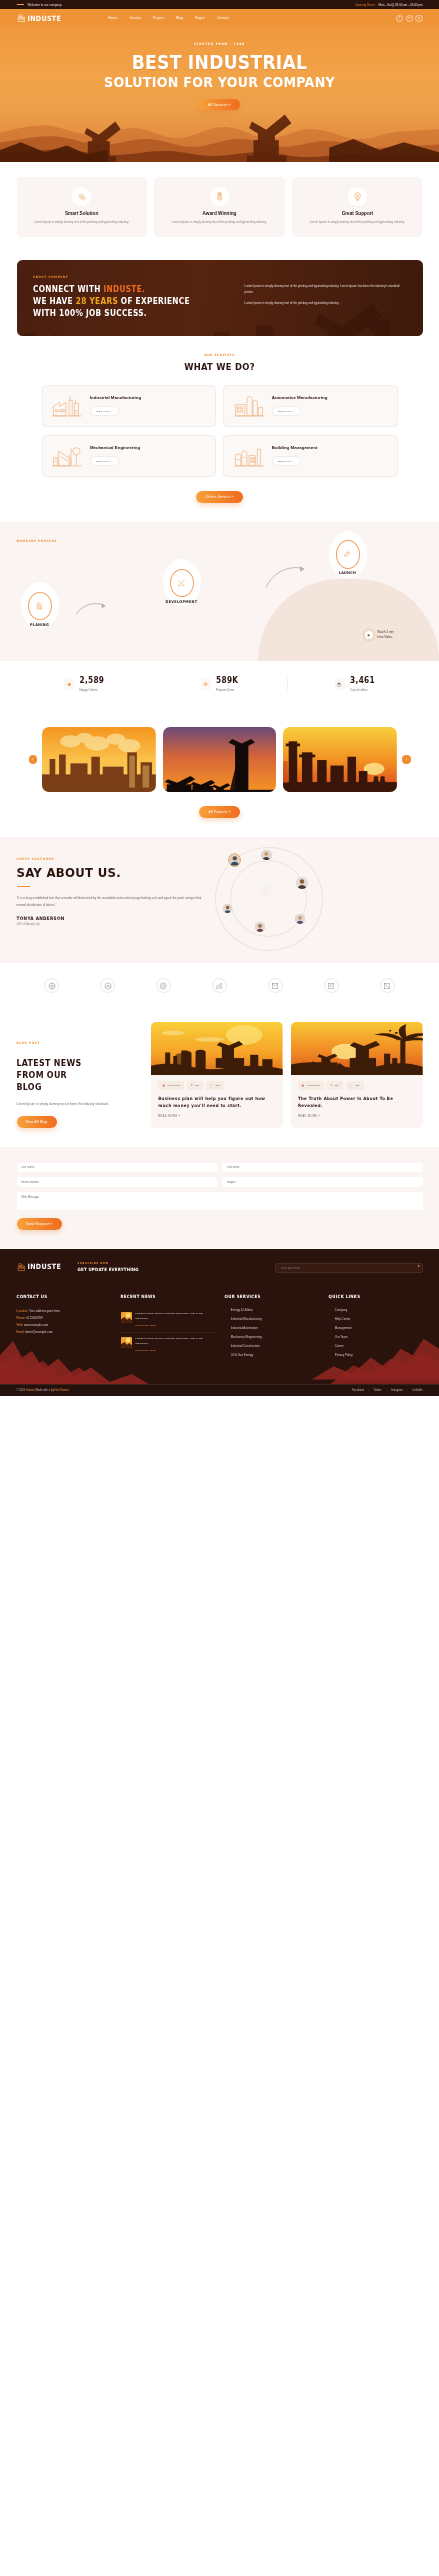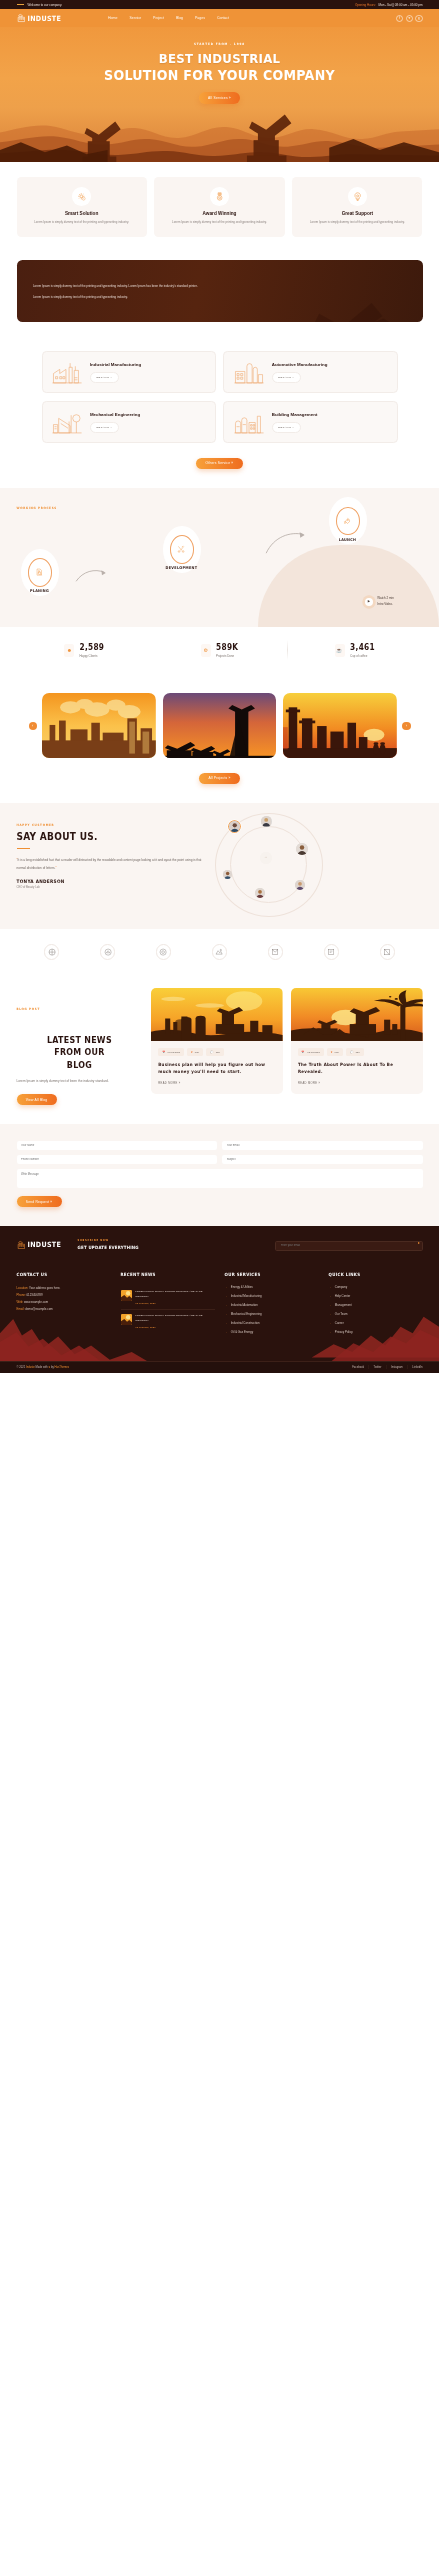--- a/index.html
+++ b/index.html
@@ -28,21 +28,21 @@
   .nav a { color:#fff8f0; font-size:3.5px; text-decoration:none; }
   .socials { margin-left:auto; display:flex; gap:2.7px; }
   .soc { width:7.1px; height:7.1px; border:0.5px solid rgba(255,255,255,.55); border-radius:50%;
     display:flex; align-items:center; justify-content:center; color:#fff; font-size:3px; }
 
   
   .hero { height:135px; position:relative; overflow:hidden;
     background:linear-gradient(180deg,#f0983d 0%,#f2a349 38%,#eea04a 60%,#d9813a 100%); }
   .hero-inner { position:relative; z-index:3; text-align:center; padding-top:15.4px; }
   .hero-kicker { font-size:3px; color:#fff; letter-spacing:0.9px; }
-  .hero-h1 { font-size:13px; color:#fff; line-height:1.06; margin-top:6px;
+  .hero-h1 { font-size:19px; color:#fff; line-height:1.06; margin-top:6px;
     text-shadow:0 0.5px 1.1px rgba(130,60,10,.18); }
   .hero-h2 { font-size:14px; color:#fff; margin-top:2.2px; line-height:1.1; }
   .btn { display:inline-block; border:none; cursor:pointer; color:#fff;
     background:linear-gradient(90deg,#f7a13a,#ef6c1f); border-radius:11px;
     font-size:3.3px; padding:3.8px 9.3px; letter-spacing:0.2px; box-shadow:0 2.2px 5.5px rgba(230,110,30,.28); }
   .hero .btn { margin-top:8.8px; }
   .hero-sil { position:absolute; left:0; bottom:0; width:100%; height:82px; z-index:2; }
 
   
   .features { display:flex; gap:7.7px; padding:15.4px 0 13px; }
@@ -112,41 +112,41 @@
   .slider { display:flex; align-items:center; gap:5.5px; padding:10px 12px 0; }
   .navbtn { width:8.2px; height:8.2px; border-radius:50%; background:#f08b32; color:#fff;
     display:flex; align-items:center; justify-content:center; font-size:3.8px; flex:none; }
   .slides { display:flex; gap:6.6px; flex:1; }
   .slide { flex:1; height:65px; border-radius:7.1px; overflow:hidden; position:relative; }
 
   
   .testi { background:#faf5f2; padding:20px 0 21px; }
   .testi-grid { display:flex; gap:11px; }
   .testi-l { width:47%; }
-  .testi-l h2 { font-size:10px; }
+  .testi-l h2 { font-size:13px; }
   .bar { width:13px; height:1.1px; background:#ef8f33; margin:6px 0 7.7px; }
   .quote { font-size:3.1px; color:#6f6560; line-height:2.4; }
   .quote .qm { color:#ef7a2a; }
   .tname { font-size:4.7px; margin-top:6.6px; }
   .trole { font-size:2.7px; color:#8d8480; margin-top:2.2px; }
   .orbit { width:53%; position:relative; height:85px; }
   .orbit .circ { position:absolute; border:0.5px solid #eee2da; border-radius:50%; }
   .av { position:absolute; border-radius:50%; overflow:hidden; background:#ddd; }
   .av.big { box-shadow:0 0 0 0.8px #ef8f33, 0 0 0 1.6px #fff; }
 
   
   .brands { display:flex; justify-content:space-between; padding:15.4px 27.5px 16.5px; }
   .brand { width:15.4px; height:15.4px; border-radius:50%; border:0.5px solid #efe7e2;
     display:flex; align-items:center; justify-content:center; }
 
   
   .blog { padding:12px 0 18.7px; }
   .blog-grid { display:flex; gap:8.8px; }
   .blog-l { width:31%; padding-top:18.7px; }
-  .blog-l h2 { font-size:8.8px; line-height:1.42; margin-top:23px;text-align:center; }
+  .blog-l h2 { font-size:8.8px; line-height:1.42; margin-top:12px; }
   .blog-l p { font-size:3.2px; color:#7c736e; line-height:2.2; margin-top:6.6px; }
   .blog-l .btn { margin-top:8.8px; }
   .bcards { display:flex; gap:8.2px; flex:1; }
   .bcard { flex:1; }
   .bthumb { height:53px; border-radius:5px 5px 0 0; overflow:hidden; position:relative; }
   .bbody { background:#faf5f2; border-radius:0 0 5px 5px; padding:6.6px 7.1px 8.2px; }
   .metas { display:flex; flex-wrap:wrap; gap:3.3px; }
   .meta { background:#f7ece4; border-radius:1.6px; padding:2.2px 3.8px; font-size:2.5px; color:#6f6560;
     display:flex; align-items:center; gap:2.2px; }
   .meta .m-ic { color:#ef6c1f; font-size:2.7px; }
@@ -310,27 +310,39 @@
         <rect x="330" y="120" width="26" height="80"></rect>
           <rect x="368" y="140" width="18" height="60"></rect>
         <rect x="400" y="110" width="30" height="90"></rect>
           <rect x="440" y="150" width="20" height="50"></rect>
         <path d="M520 200v-80l-22-14 8-16 40 22 48-40 18 22-46 34v72z"></path>
         <rect x="505" y="128" width="70" height="72"></rect>
         <path d="M600 200v-96l14-6 10 6v96z"></path>
         <path d="M588 112c10-12 26-14 38-6l-6 10c-8-6-18-4-24 4z"></path>
       </g>
     </svg>
+    <div class="about-l">
+      <div class="kicker headline">ABOUT COMPANY</div>
+      <h2 class="headline">
+        <span>CONNECT WITH </span><span class="or">INDUSTE.</span><br>
+        <span>WE HAVE </span><span class="yl">28 YEARS</span><span> OF EXPERIENCE</span><br>
+        <span>WITH 100% JOB SUCCESS.</span>
+      </h2>
+    </div>
     <div class="about-r">
       <p>Lorem Ipsum is simply dummy text of the printing and typesetting industry. Lorem Ipsum has been the industry's standard printer.</p>
       <p>Lorem Ipsum is simply dummy text of the printing and typesetting industry.</p>
     </div>
   </section>
 
   <section>
+    <div class="sec-head">
+      <span class="kicker headline">OUR SERVICES</span>
+      <h2 class="sec-title headline">WHAT WE DO?</h2>
+    </div>
     <div class="svc-grid">
       <div class="svc">
         <span class="pic">
           <svg viewBox="0 0 60 48" width="32" height="25" fill="none" stroke="#f0a76b" stroke-width="1.1">
             <path d="M4 44V26l12-8v8l12-8v26z"></path>
               <path d="M34 44V14h6v30zM44 44V20h8v24z"></path>
             <path d="M36 14V6M46 20v-8"></path>
               <path d="M8 32h4v4H8zM16 32h4v4h-4zM22 32h4v4h-4zM44 34h6M44 38h6"></path>
             <path d="M2 44h56"></path>
             </svg>

